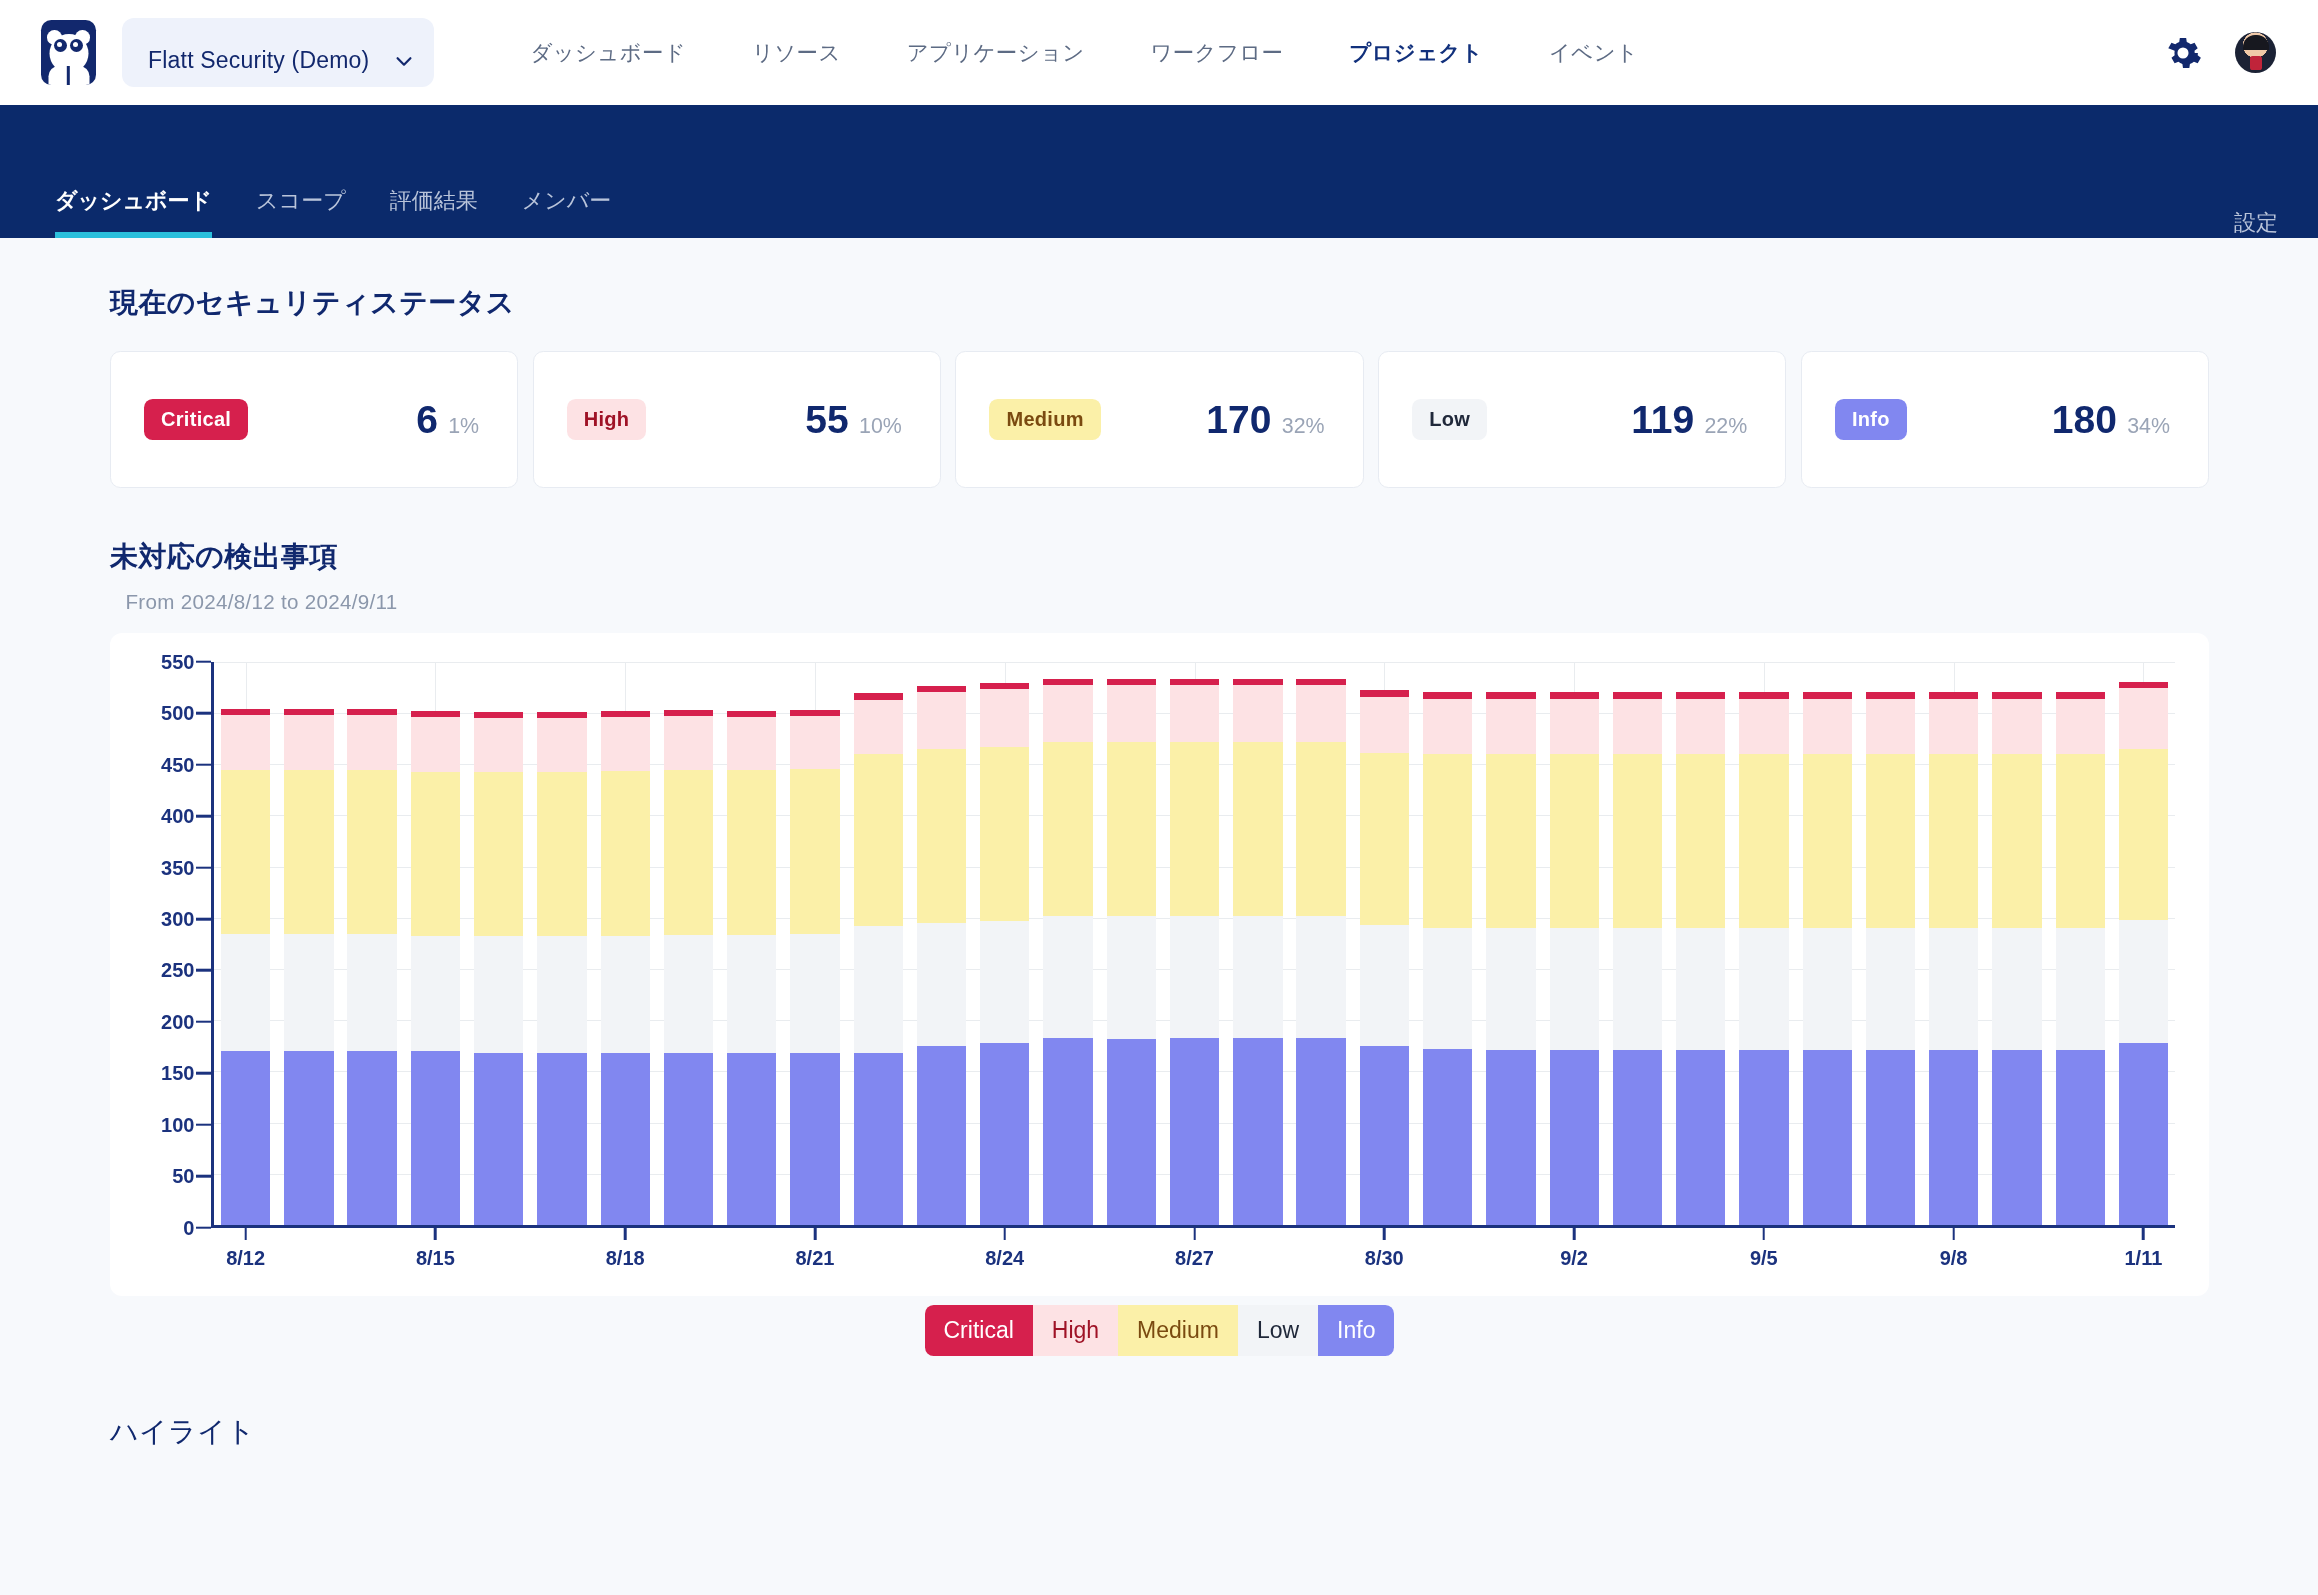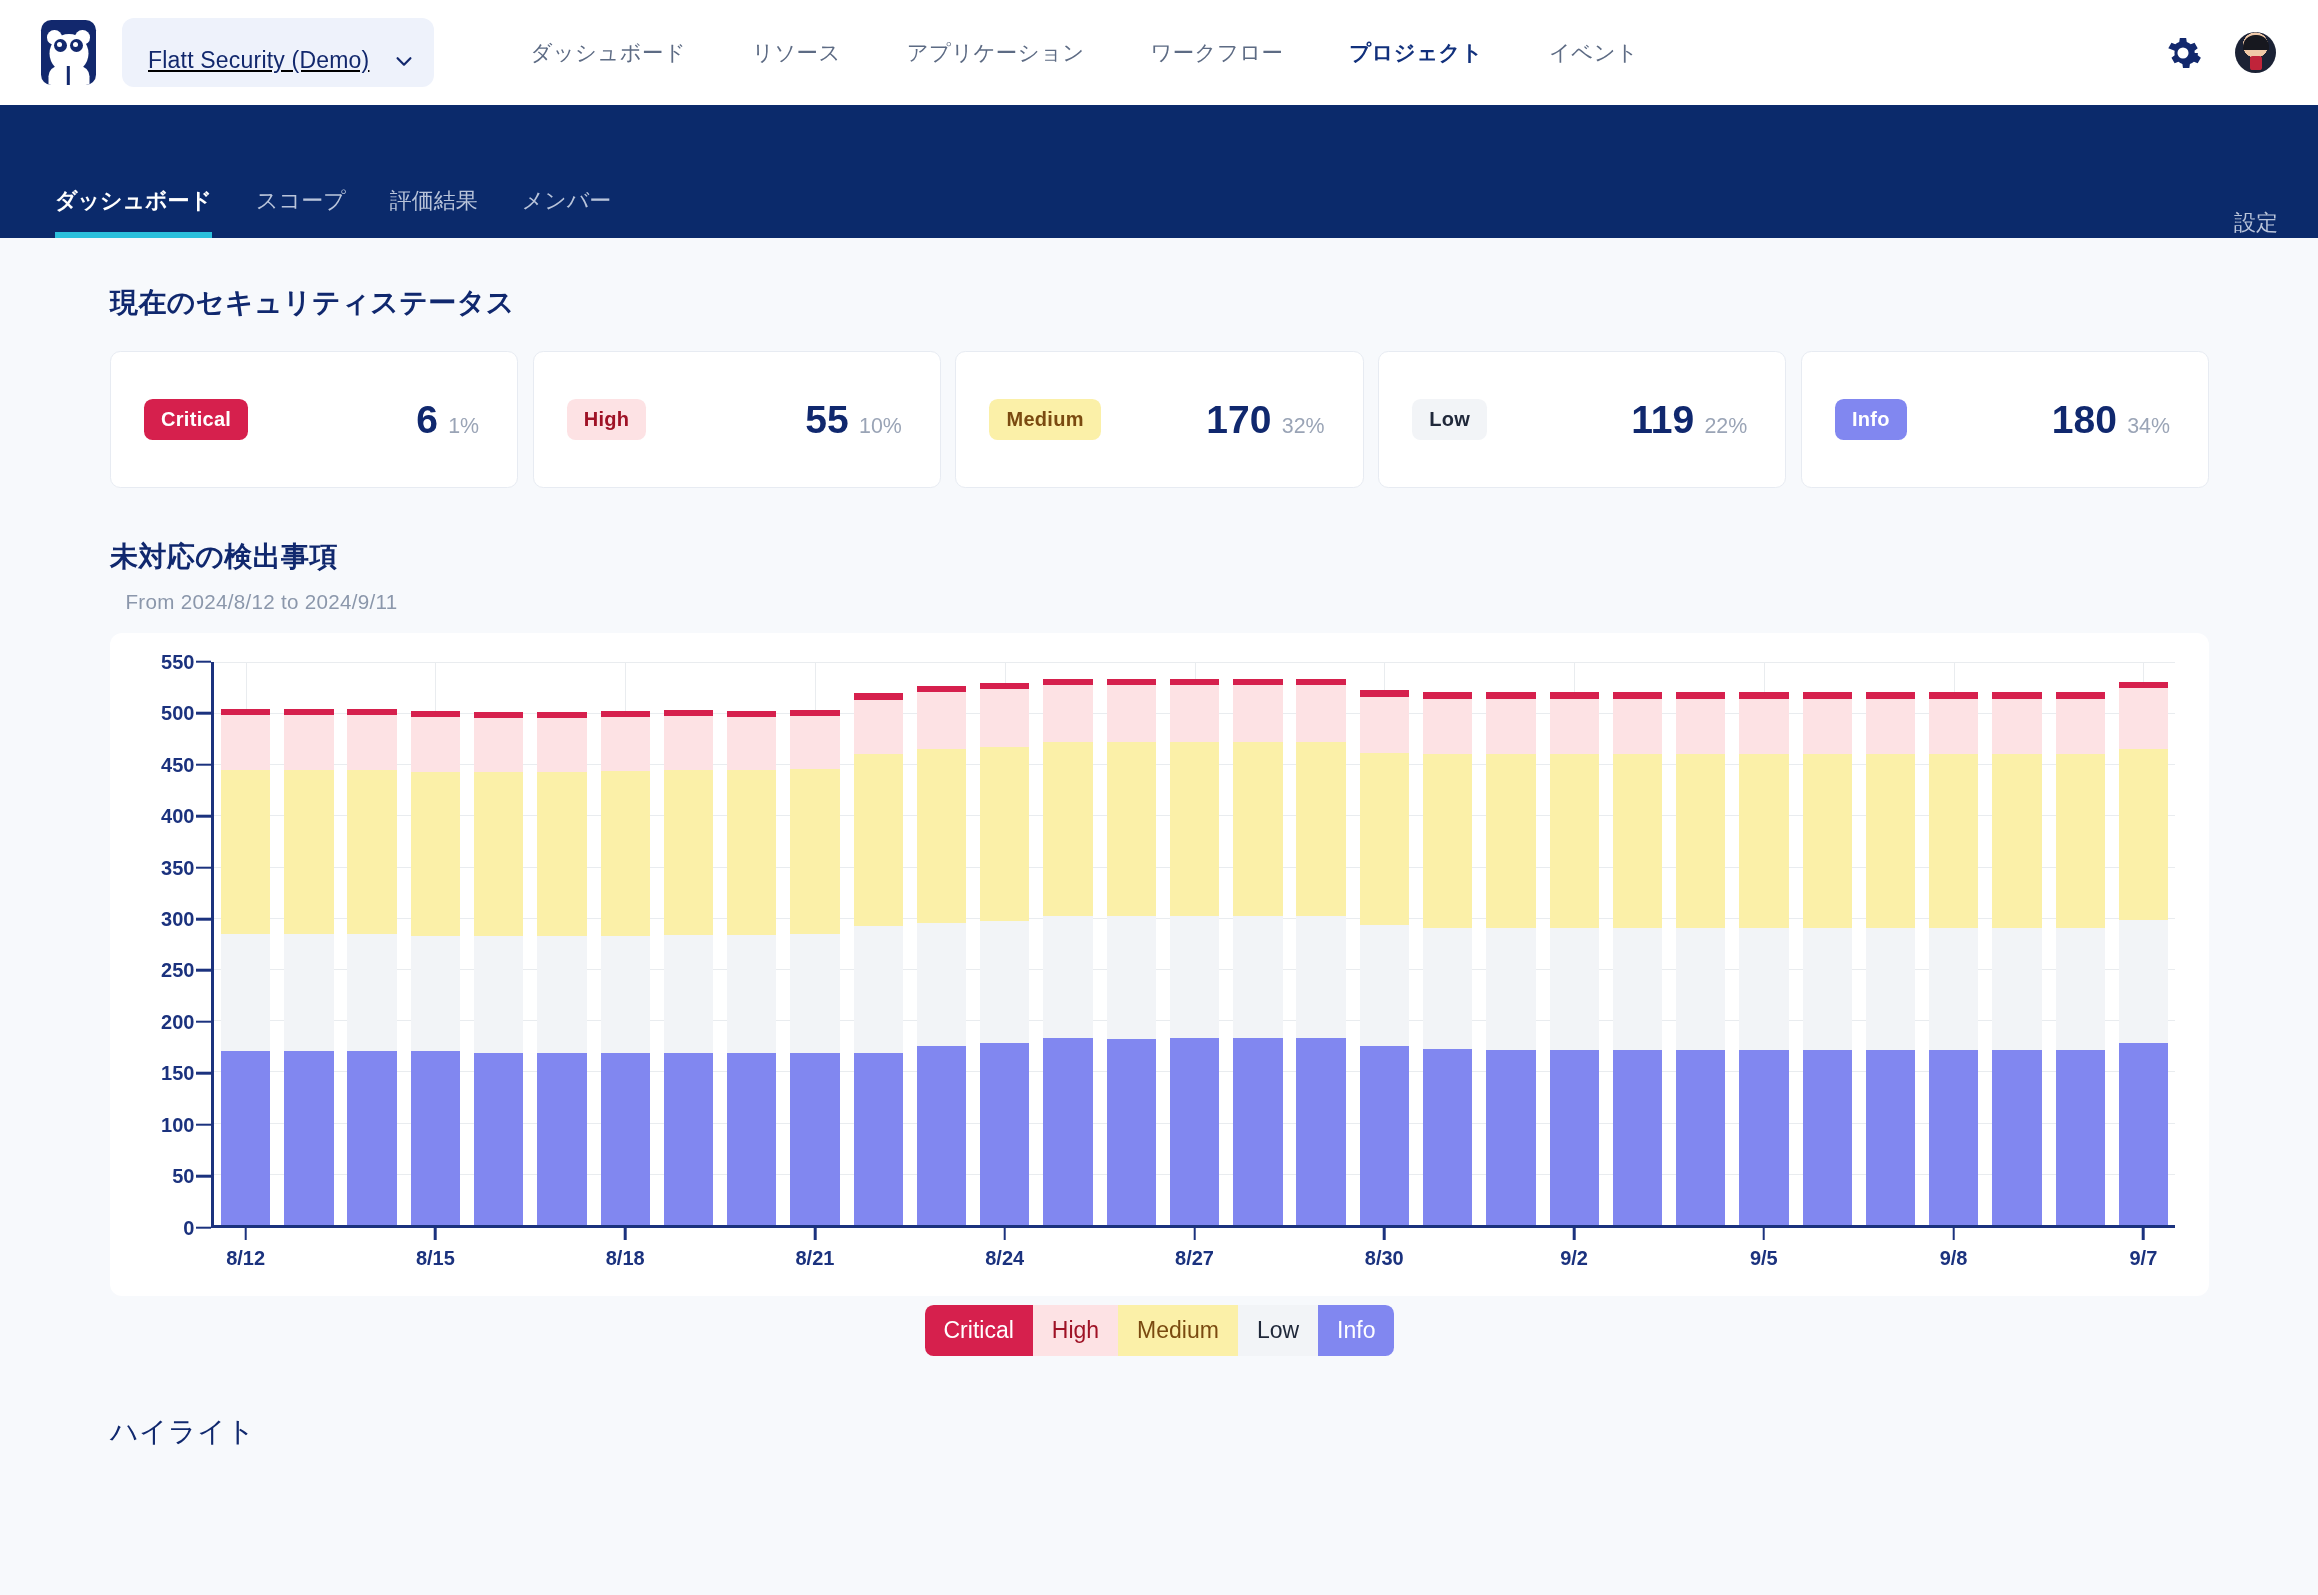--- a/index.html
+++ b/index.html
@@ -61,21 +61,20 @@
 
   .org-select {
     margin-left: 26px;
     background: #eef2fb;
     border-radius: 12px;
     height: 69px;
     min-width: 257px;
     display: flex; align-items: center; justify-content: space-between;
     padding: 16px 19px 0 26px;
     cursor: pointer;
-    text-decoration: underline;
   }
   .org-select .label {
     font-size: 23px; color: #12286d; font-weight: 500; letter-spacing: 0.2px;
   }
   .chev { width: 22px; height: 22px; margin-left: 24px; flex: 0 0 auto; }
 
   .mainnav { display: flex; align-items: center; margin-left: 63px; gap: 0; }
   .mainnav a {
     font-size: 21.4px; color: #5d6b84; text-decoration: none;
     padding: 0 33px; letter-spacing: 0.4px; white-space: nowrap;
@@ -707,21 +706,21 @@
         <div class="x-lab" style="left: 50%;">8/27</div>
         <div class="x-tick" style="left: 59.6774%;"></div>
         <div class="x-lab" style="left: 59.6774%;">8/30</div>
         <div class="x-tick" style="left: 69.3548%;"></div>
         <div class="x-lab" style="left: 69.3548%;">9/2</div>
         <div class="x-tick" style="left: 79.0323%;"></div>
         <div class="x-lab" style="left: 79.0323%;">9/5</div>
         <div class="x-tick" style="left: 88.7097%;"></div>
         <div class="x-lab" style="left: 88.7097%;">9/8</div>
         <div class="x-tick" style="left: 98.3871%;"></div>
-        <div class="x-lab" style="left: 98.3871%;">9/7</div>
+        <div class="x-lab" style="left: 98.3871%;">1/11</div>
       </div>
   </div>
 
   <div class="legend">
     <div class="legend-inner" id="legend">
         <div class="legend-item" style="background: rgb(214, 32, 77); color: rgb(255, 255, 255);">Critical</div>
         <div class="legend-item" style="background: rgb(253, 226, 228); color: rgb(159, 18, 38);">High</div>
         <div class="legend-item" style="background: rgb(251, 240, 168); color: rgb(122, 74, 16);">Medium</div>
         <div class="legend-item" style="background: rgb(242, 244, 247); color: rgb(32, 40, 58);">Low</div>
         <div class="legend-item" style="background: rgb(129, 135, 240); color: rgb(255, 255, 255);">Info</div>

